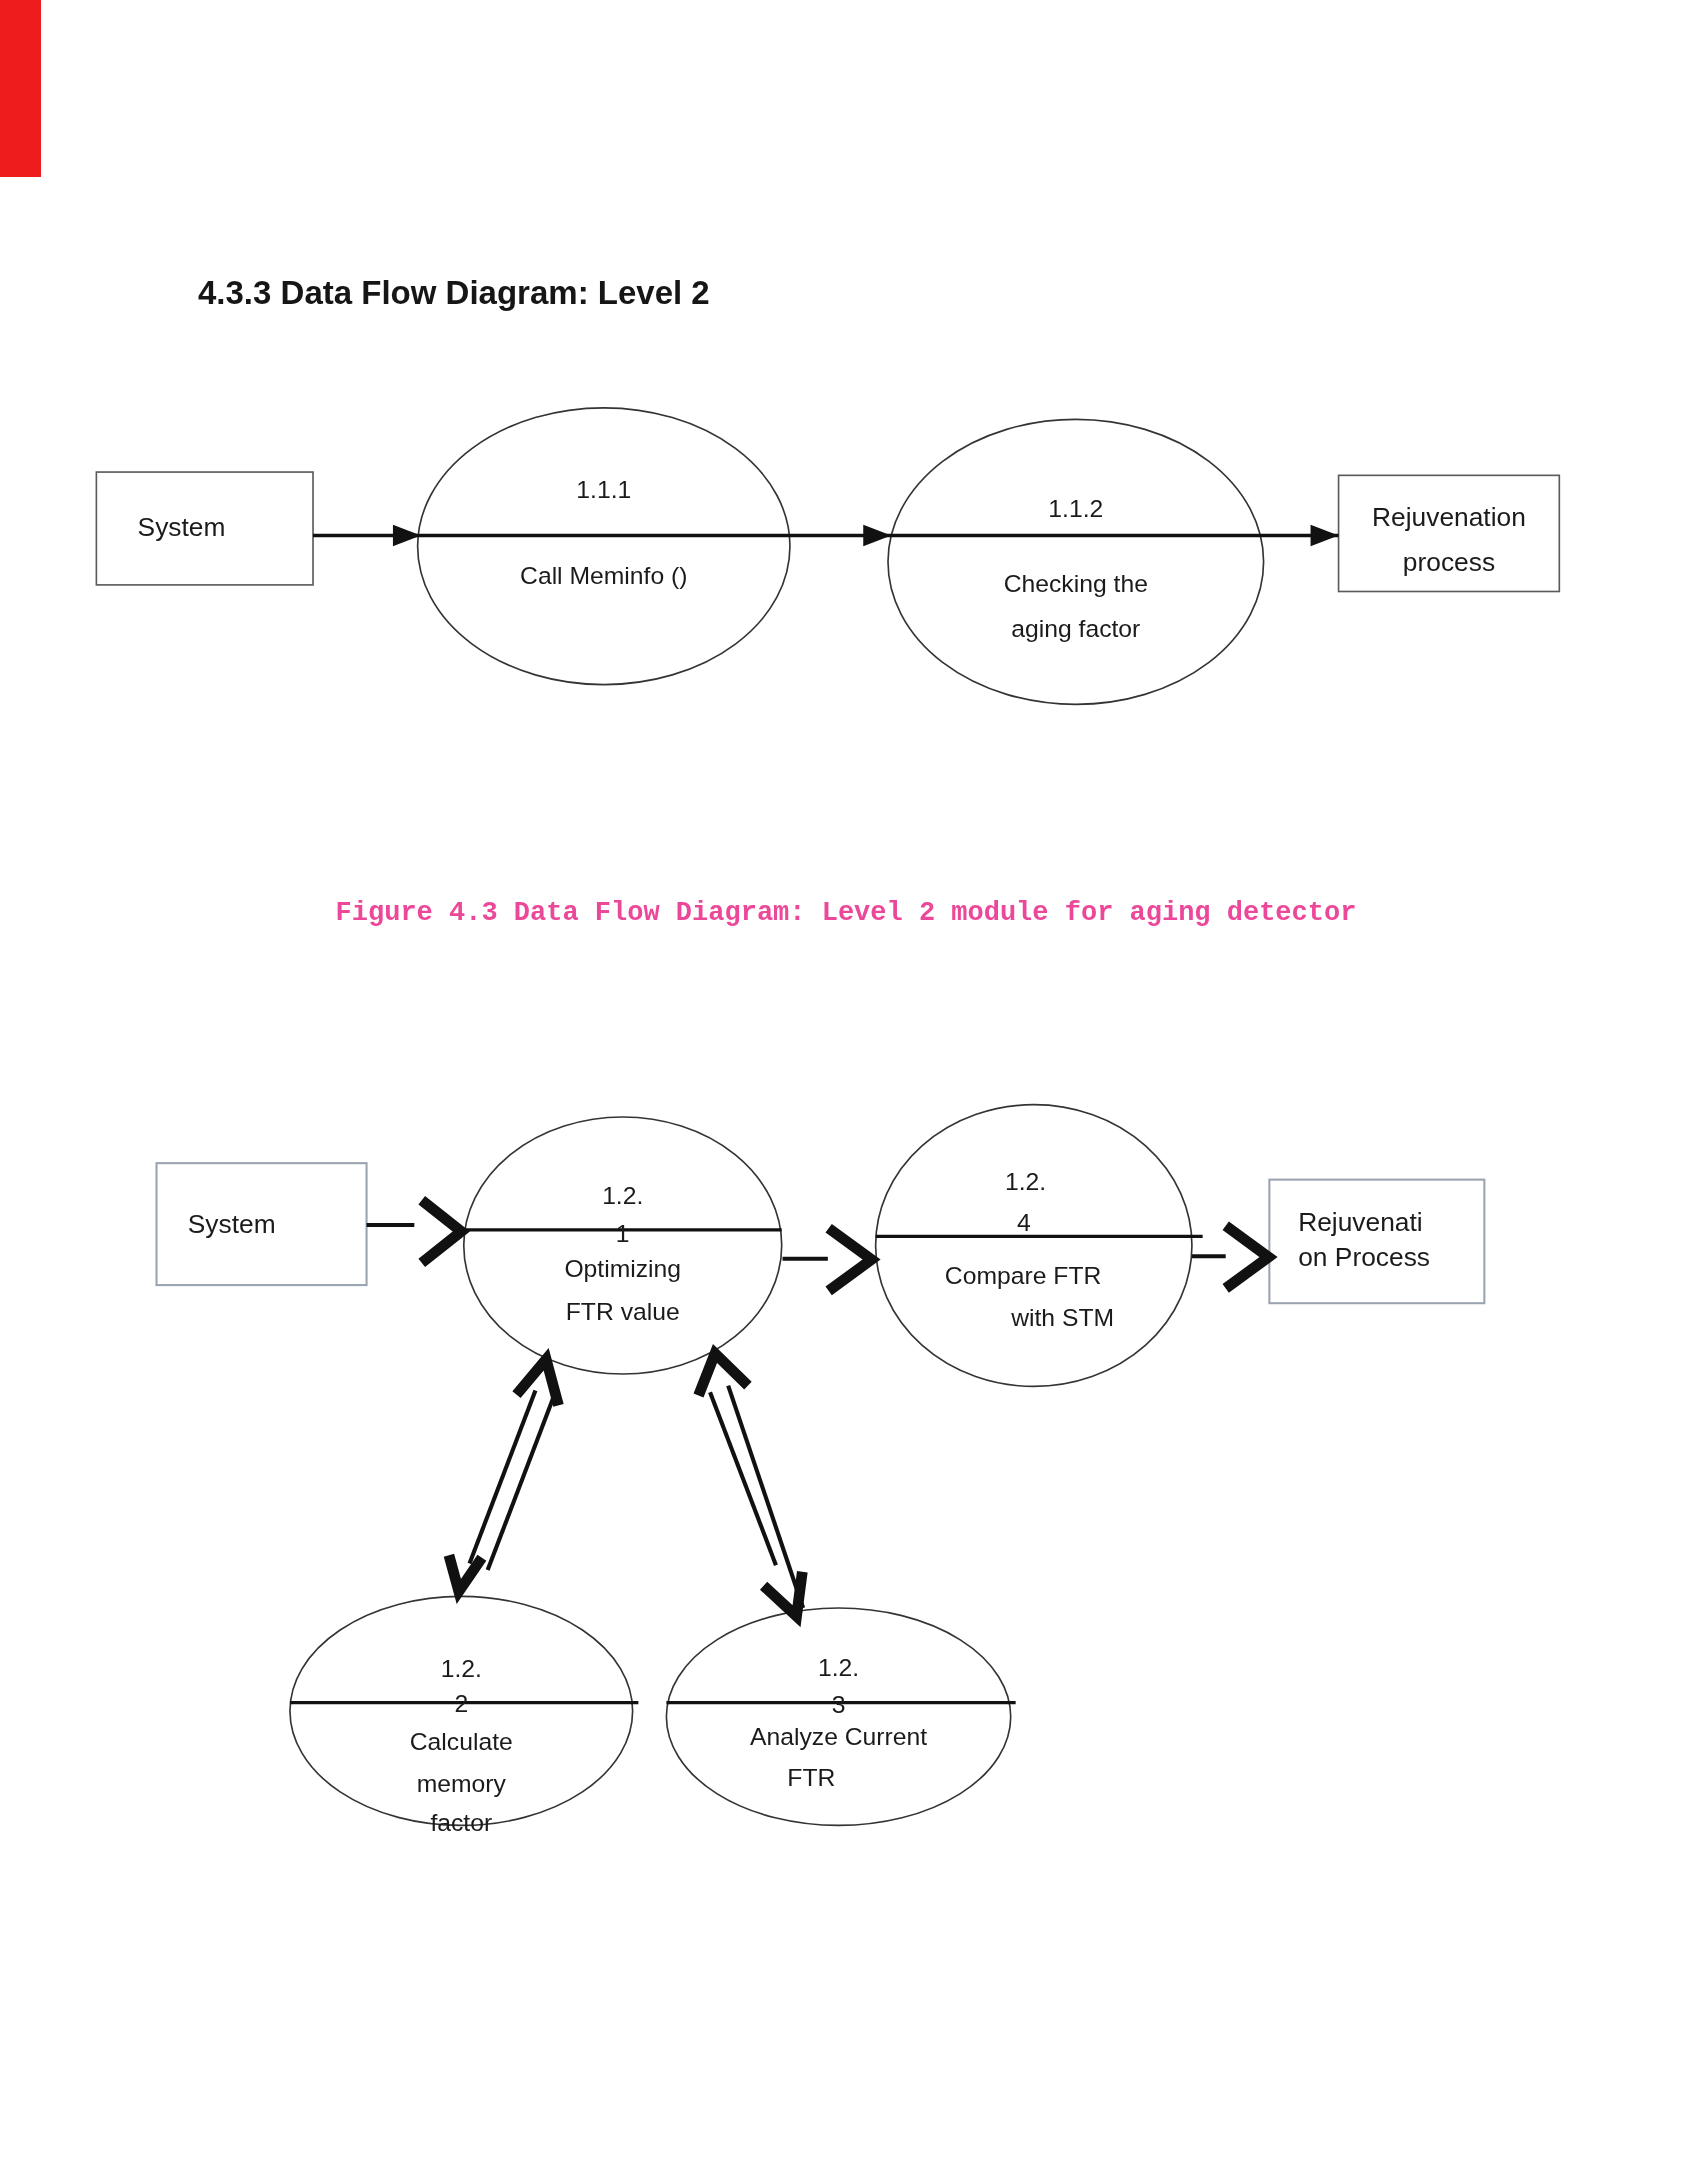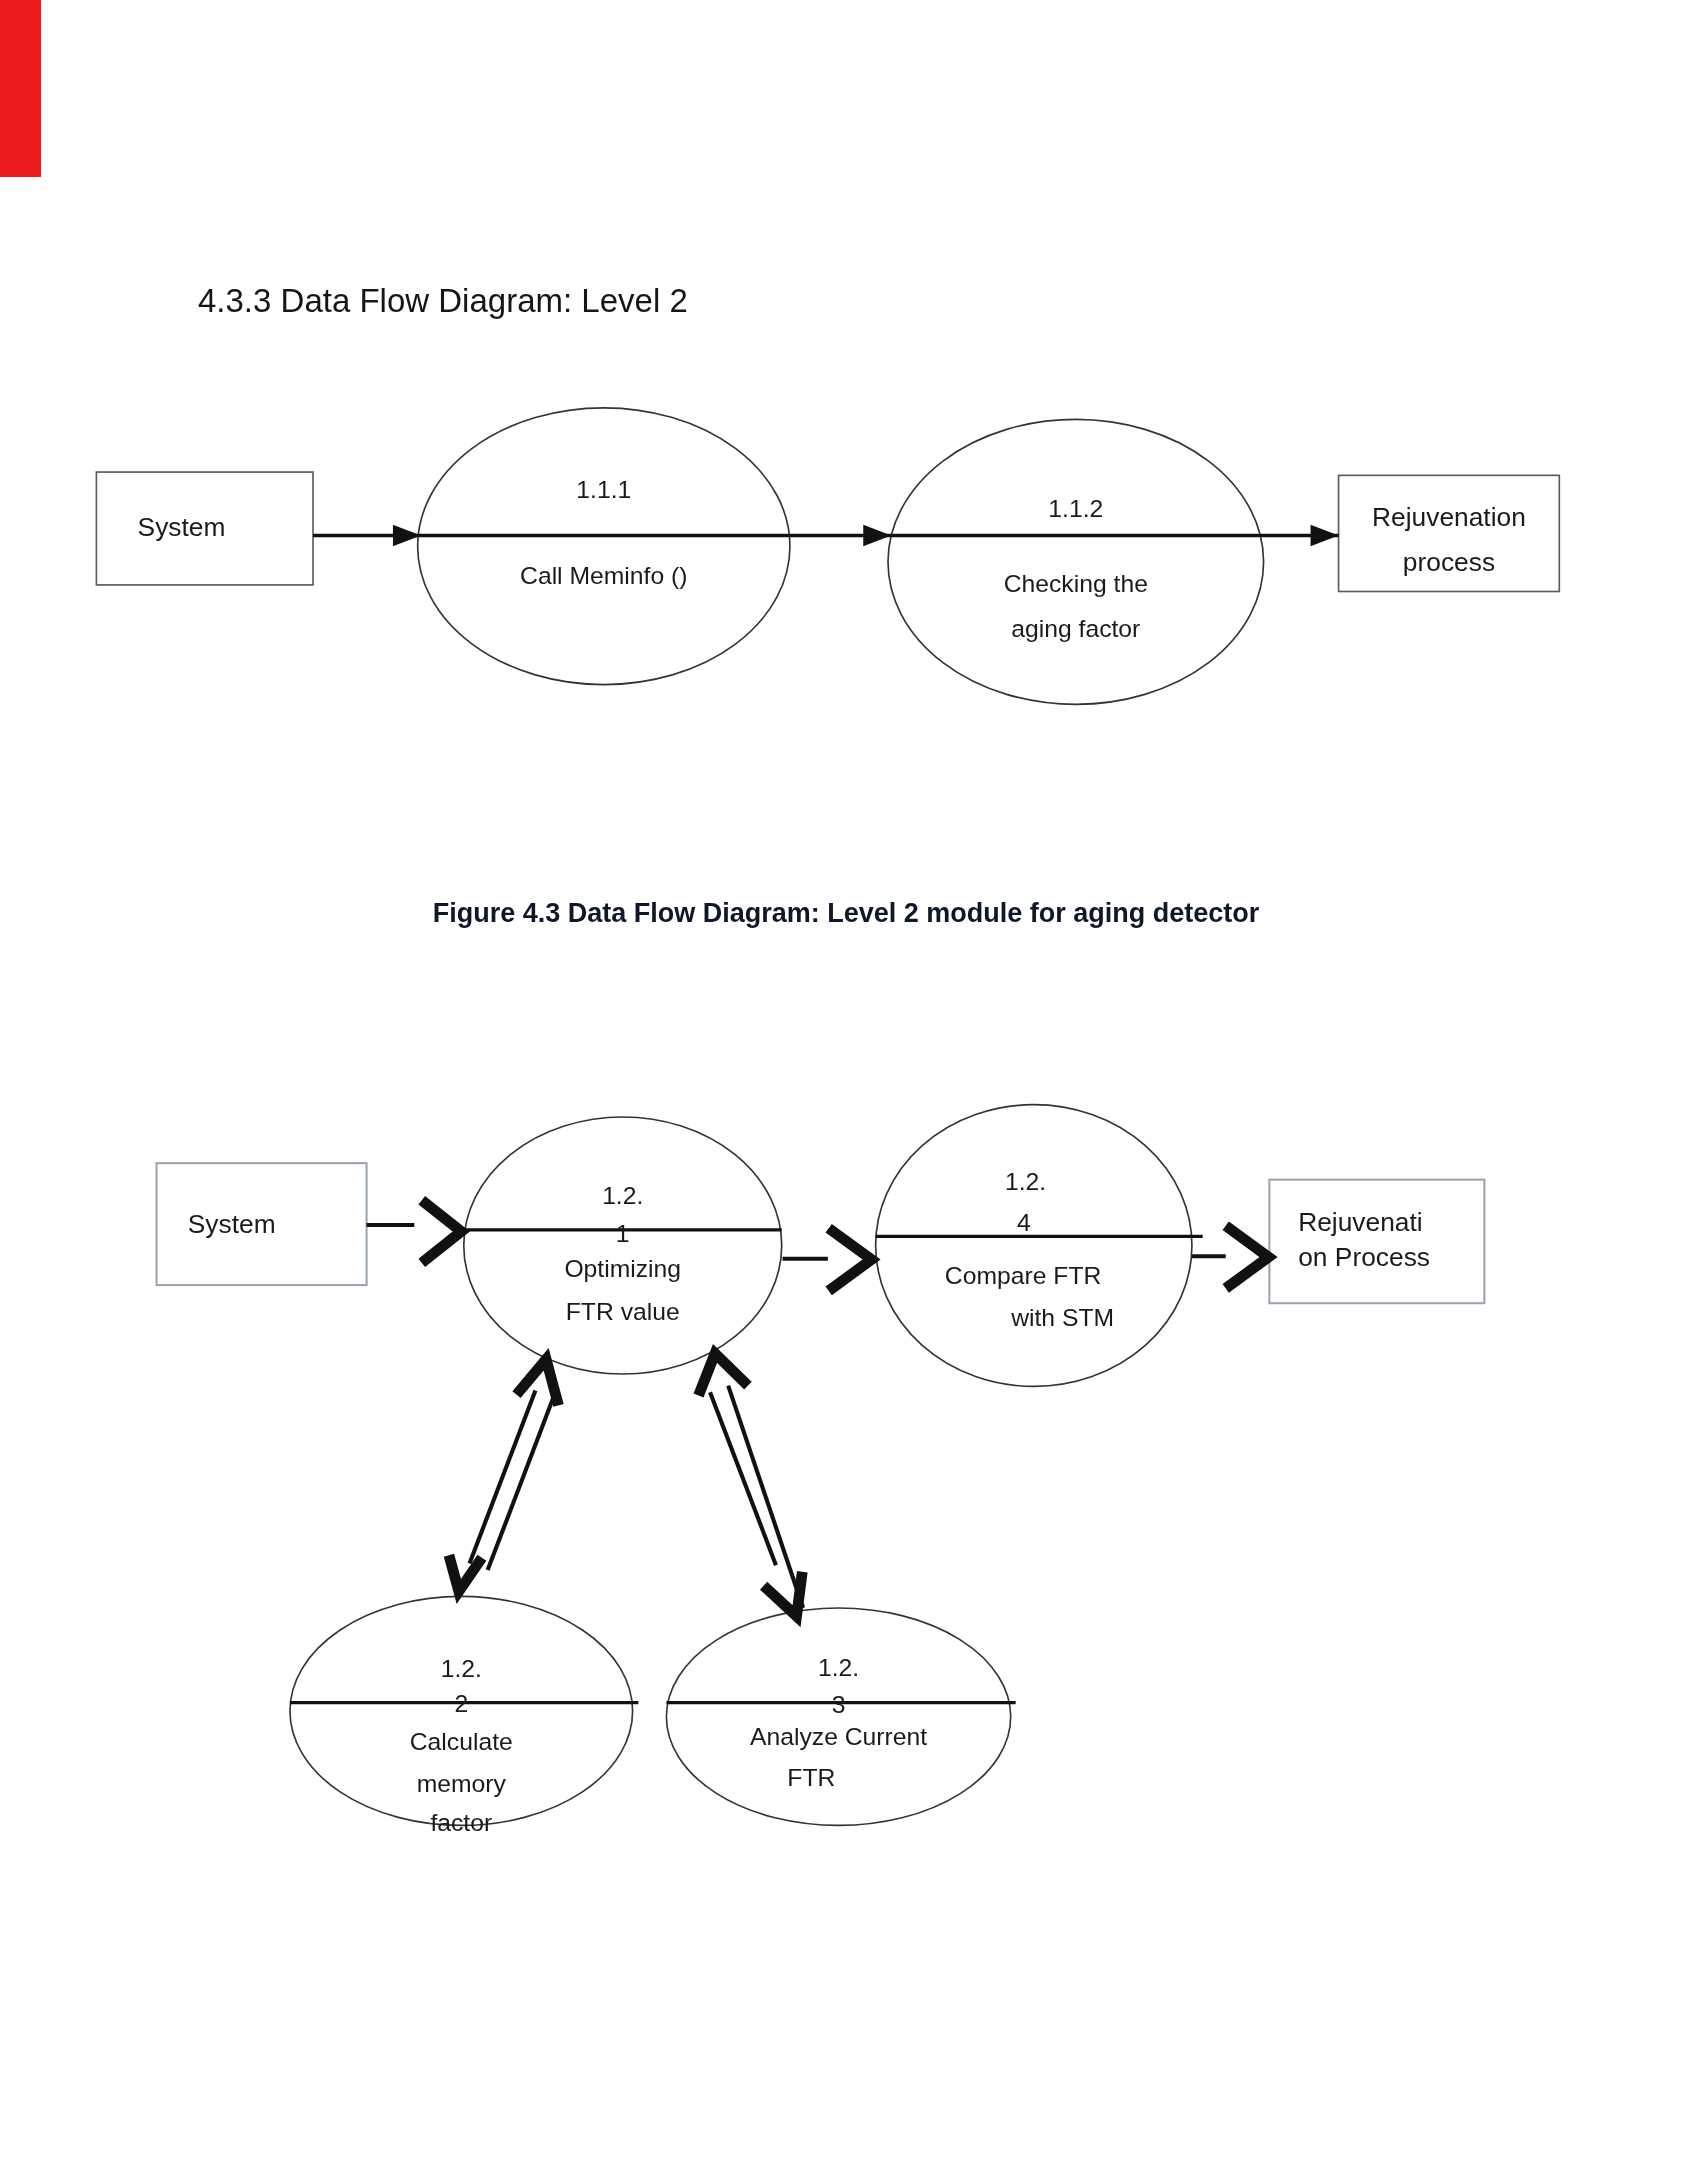--- a/index.html
+++ b/index.html
@@ -4,26 +4,26 @@
 <style>
   html,body{margin:0;padding:0;background:#ffffff;}
   body{width:1687px;height:2183px;position:relative;font-family:"Liberation Sans",sans-serif;}
   .page{position:absolute;inset:0;background:#ffffff;overflow:hidden;}
 
   .accent-bar{position:absolute;left:0;top:0;width:41px;height:177px;}
 
   .doc-title{
     position:absolute;left:198px;top:274px;
     font-family:"Liberation Sans",sans-serif;
-    font-size:33px;font-weight:normal;color:#161616;letter-spacing:0px;white-space:nowrap;margin-top:8px;
+    font-size:33px;font-weight:bold;color:#161616;letter-spacing:0px;white-space:nowrap;
   }
   .fig-caption{
     position:absolute;left:846px;top:898px;transform:translateX(-50%);
-    font-family:Liberation Sans, sans-serif;
-    font-size:27px;font-weight:bold;color:#0f172a;white-space:nowrap;
+    font-family:Liberation Mono, monospace;
+    font-size:27px;font-weight:bold;color:#ec4899;white-space:nowrap;
   }
 
   svg.canvas{position:absolute;left:0;top:0;}
   .box{fill:#ffffff;stroke:#5b5b5b;stroke-width:2px;}
   .box.light{stroke:#9aa3b0;stroke-width:2.5px;}
   .proc{fill:#ffffff;stroke:#343434;stroke-width:2px;}
   .flow{stroke:#111111;stroke-width:4.5px;}
   .strike{stroke:#111111;stroke-width:4px;}
   .conn{stroke:#111111;stroke-width:5px;}
   .chev{fill:none;stroke:#111111;stroke-width:13px;stroke-linejoin:miter;stroke-linecap:butt;}

